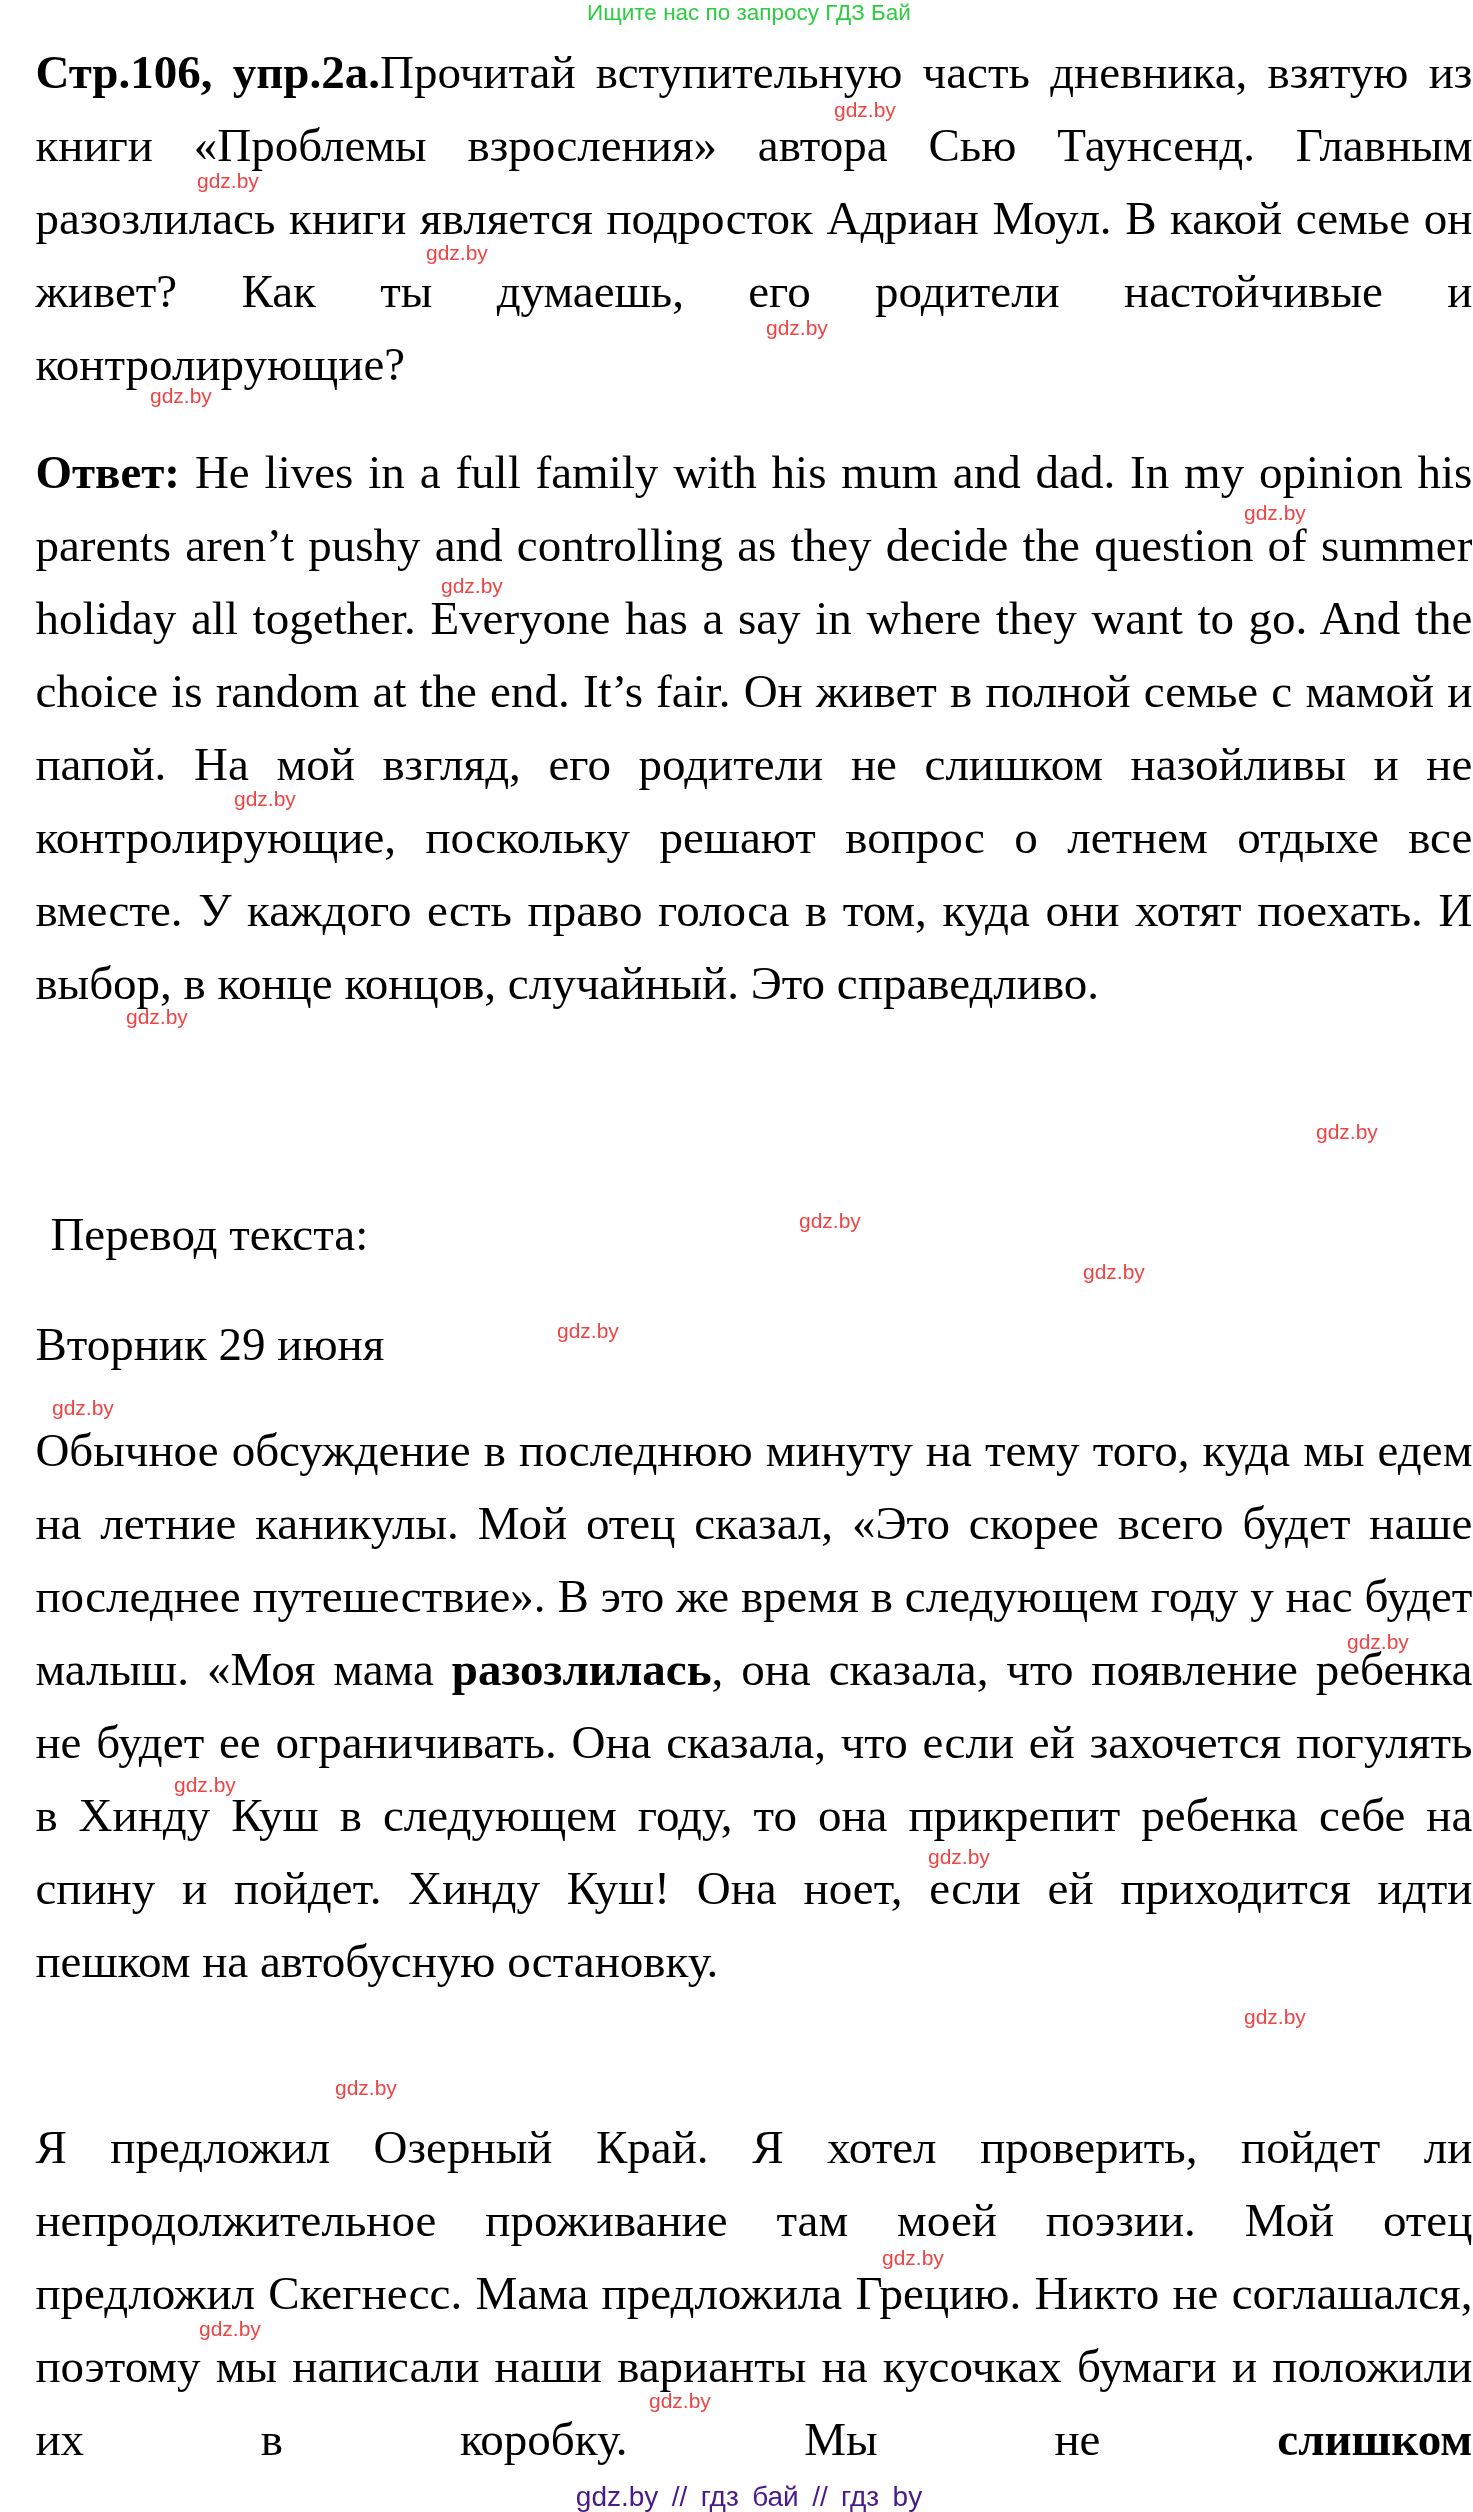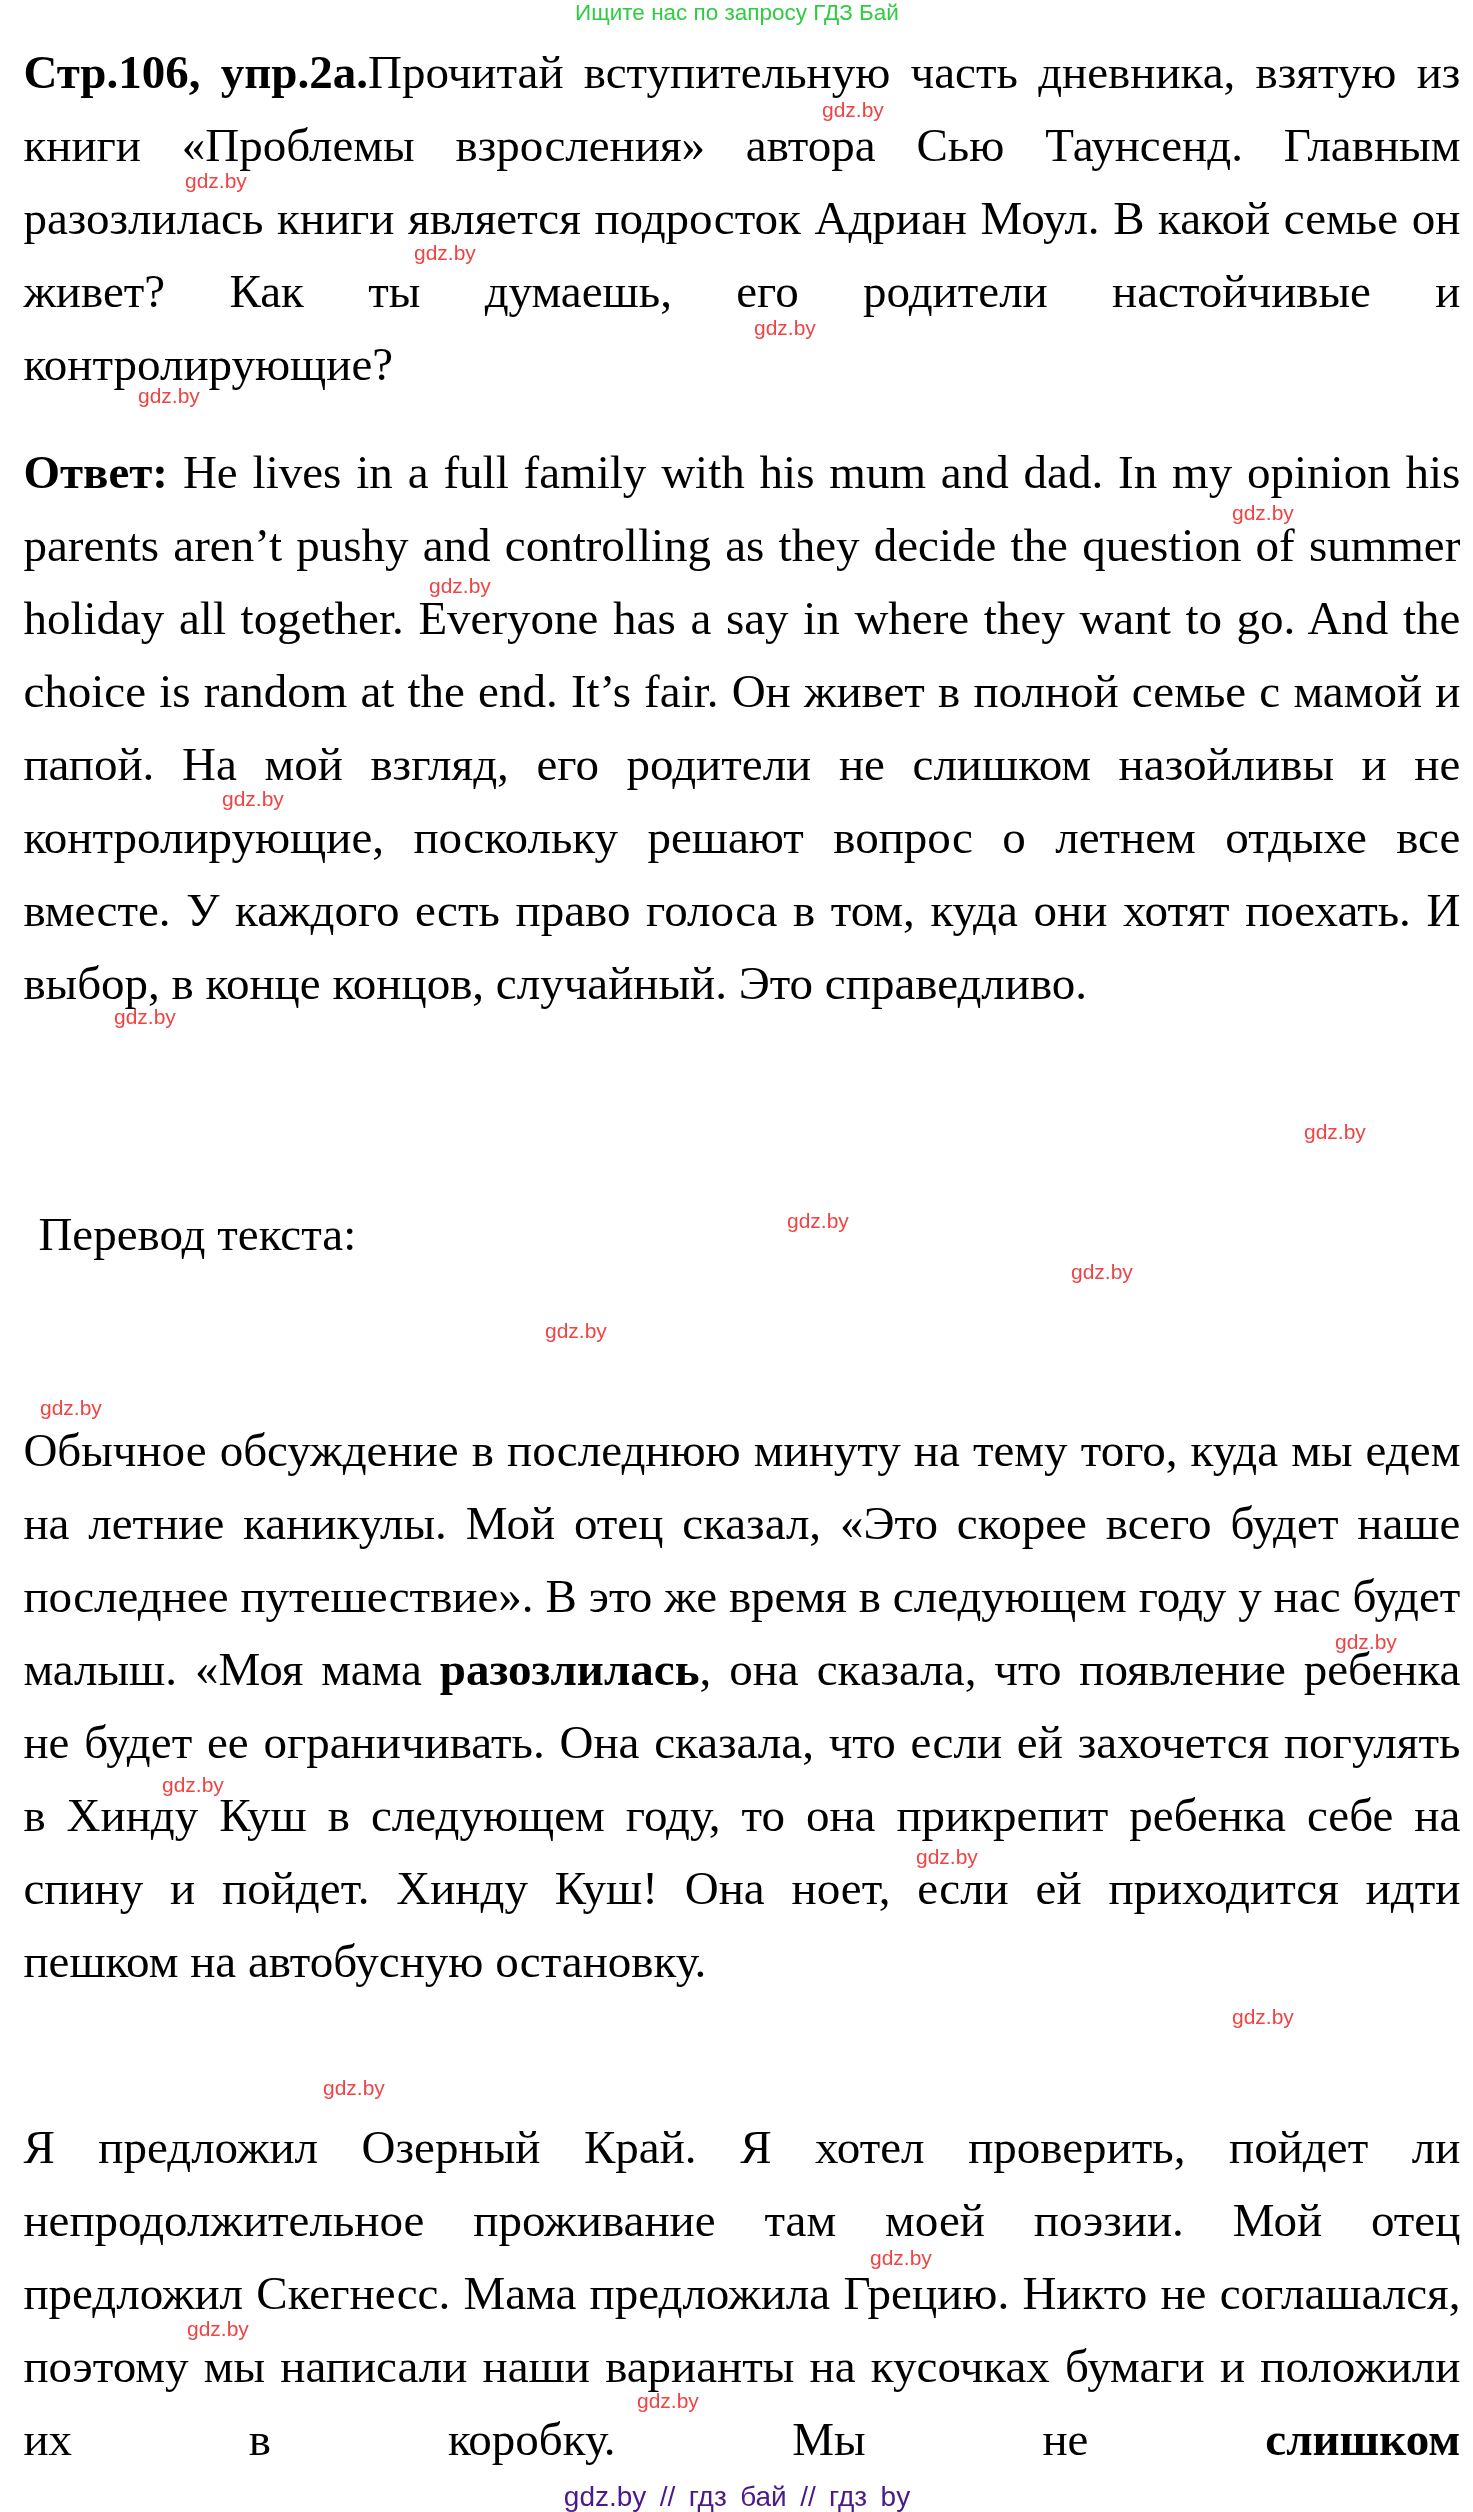--- a/index.html
+++ b/index.html
@@ -1,17 +1,17 @@
 <!DOCTYPE html>
 <html style="font-size:15px"><head>
 <meta charset="utf-8">
 <style>
   html, body { margin: 0; padding: 0; background: #ffffff; }
   body { width: 1474px; height: 2512px; position: relative; overflow: hidden; }
-  .page { position: absolute; left: 0; top: 0; width: 1328px; height: 2512px; }
+  .page { position: absolute; left: 12px; top: 0; width: 1328px; height: 2512px; }
   .banner {
     position: absolute; left: 0; top: 0; width: 1474px; height: 28px;
     text-align: center; color: #2ecc40;
     font-family: "Liberation Sans", sans-serif; font-size: 22.5px; line-height: 26px;
   }
   .footer {
     position: absolute; left: 0; top: 2483px; width: 1474px; height: 29px;
     text-align: center; color: #4a1a8a;
     font-family: "Liberation Sans", sans-serif; font-size: 28px; line-height: 28px;
     word-spacing: 5.6px;
@@ -44,20 +44,21 @@
   <div class="col q">
     <p><b>Стр.106, упр.2а.</b><span>Прочитай вступительную часть дневника, взятую из книги «Проблемы взросления» автора Сью Таунсенд. Главным разозлилась книги является подросток Адриан Моул. В какой семье он живет? Как ты думаешь, его родители настойчивые и контролирующие?</span></p>
   </div>
 
   <div class="col a">
     <p><b>Ответ:</b><span> He lives in a full family with his mum and dad. In my opinion his parents aren’t pushy and controlling as they decide the question of summer holiday all together. Everyone has a say in where they want to go. And the choice is random at the end. It’s fair. Он живет в полной семье с мамой и папой. На мой взгляд, его родители не слишком назойливы и не контролирующие, поскольку решают вопрос о летнем отдыхе все вместе. У каждого есть право голоса в том, куда они хотят поехать. И выбор, в конце концов, случайный. Это справедливо.</span></p>
   </div>
 
   <div class="col h">Перевод текста:</div>
 
+  <div class="col date">Вторник 29 июня</div>
 
   <div class="col p1">
     <p><span>Обычное обсуждение в последнюю минуту на тему того, куда мы едем на летние каникулы. Мой отец сказал, «Это скорее всего будет наше последнее путешествие». В это же время в следующем году у нас будет малыш. «Моя мама </span><b>разозлилась</b><span>, она сказала, что появление ребенка не будет ее ограничивать. Она сказала, что если ей захочется погулять в Хинду Куш в следующем году, то она прикрепит ребенка себе на спину и пойдет. Хинду Куш! Она ноет, если ей приходится идти пешком на автобусную остановку.</span></p>
   </div>
 
   <div class="col p2">
     <p style="text-align-last: justify;"><span>Я предложил Озерный Край. Я хотел проверить, пойдет ли непродолжительное проживание там моей поэзии. Мой отец предложил Скегнесс. Мама предложила Грецию. Никто не соглашался, поэтому мы написали наши варианты на кусочках бумаги и положили их в коробку. Мы не </span><b>слишком</b></p>
   </div>
 
   <div id="watermarks">

